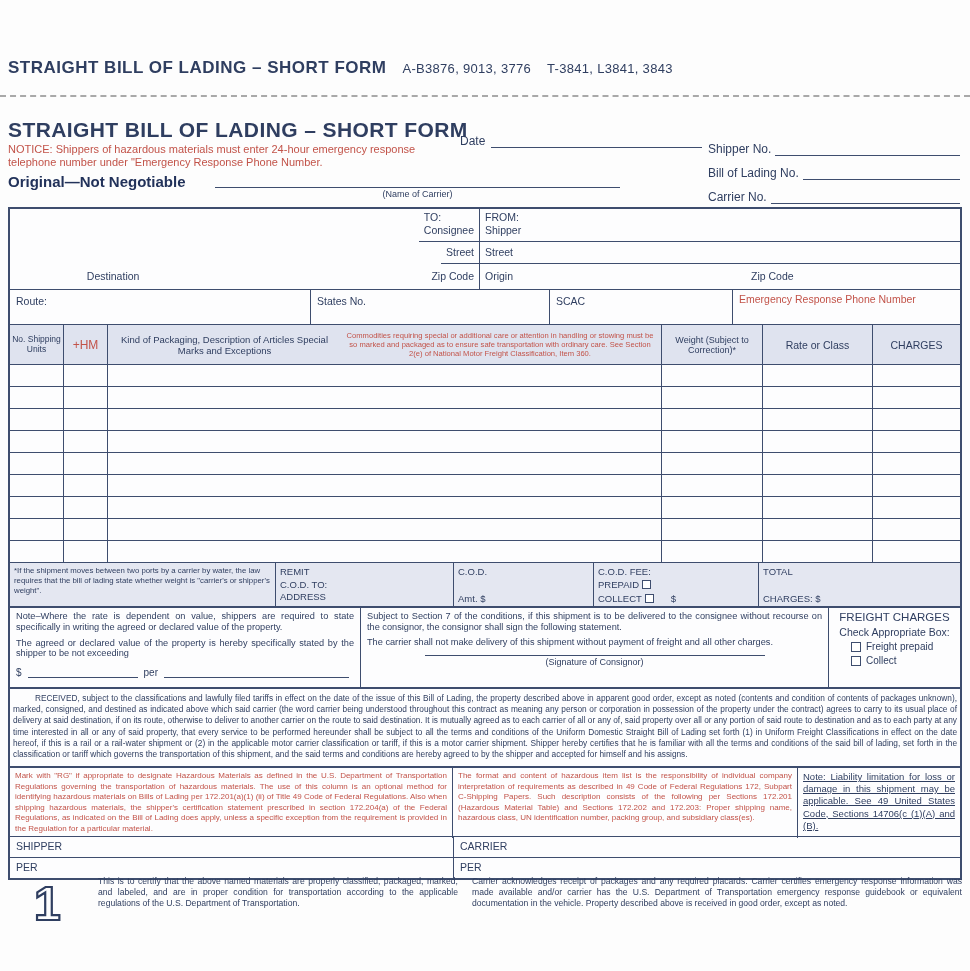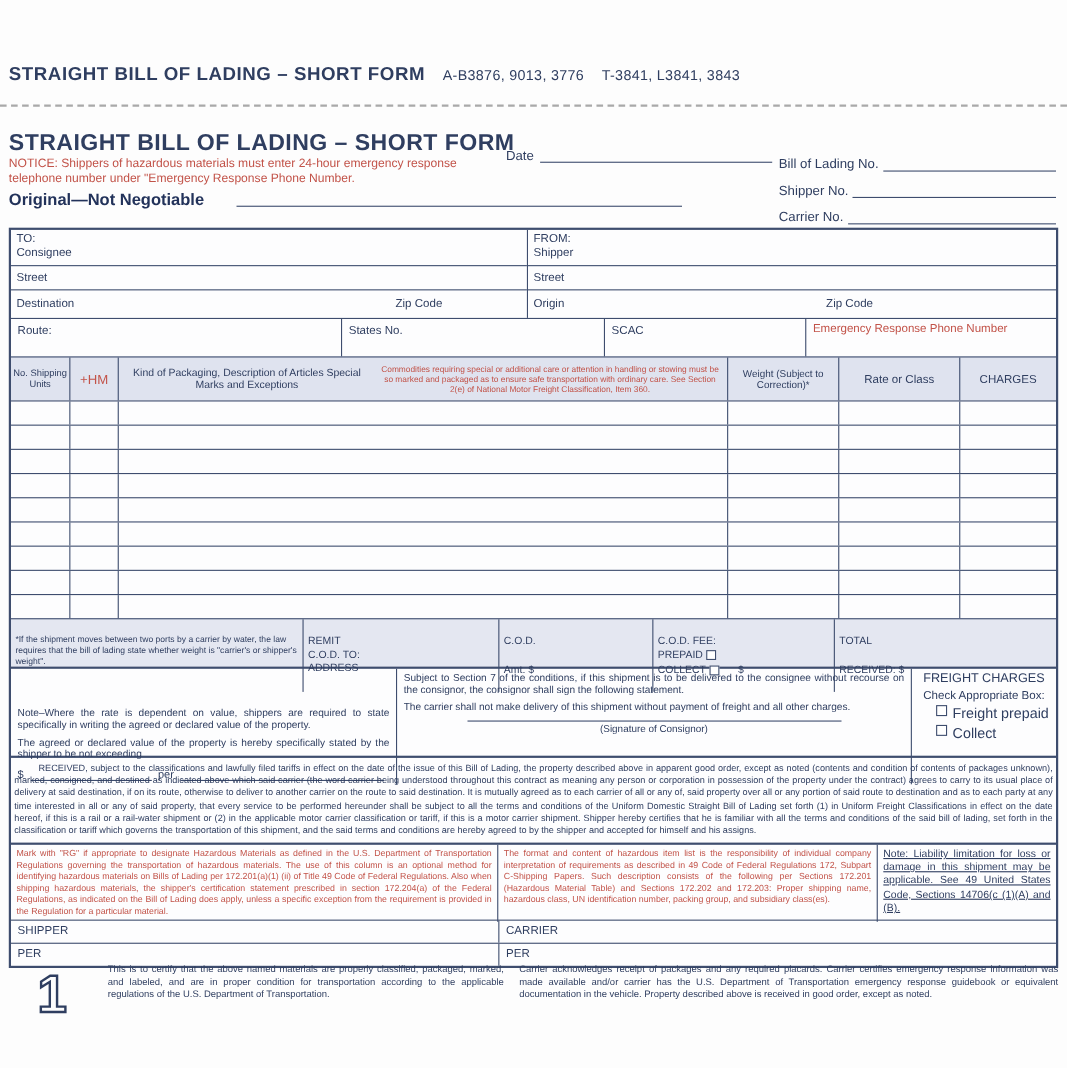--- a/index.html
+++ b/index.html
@@ -30,21 +30,21 @@
   .fill{flex:1;border-bottom:1.5px solid var(--line);min-height:12px;}
   .carrier-name{position:absolute;left:215px;top:168px;width:405px;}
   .carrier-name .fill{display:block;}
   .carrier-name-label{text-align:center;font-size:9px;margin-top:1px;}
 
   
   .box{position:absolute;left:8px;top:207px;width:954px;border:2px solid var(--line);background:#fdfdfe;}
 
   .addr{display:grid;grid-template-columns:470px 1fr;}
   .addr-half{display:flex;flex-direction:column;}
-  .addr-half.left{border-right:1.5px solid var(--line);}
+  .addr-half.left{border-right:1.5px solid var(--line);align-items:flex-end;}
   .addr-a{height:33px;padding:2px 5px;font-size:10.5px;line-height:13px;border-bottom:1.5px solid var(--line);}
   .addr-b{height:22px;padding:4px 5px 0;font-size:10.5px;border-bottom:1.5px solid var(--line);}
   .addr-c{height:25px;padding:6px 5px 0;font-size:10.5px;display:flex;}
   .zip-left{margin-left:292px;}
   .zip-right{margin-left:238px;}
 
   .route{display:grid;grid-template-columns:300px 239px 183px 1fr;border-top:1.5px solid var(--line);height:35px;font-size:10.5px;}
   .route > div{padding:5px 6px 0;border-left:1.5px solid var(--line);}
   .route > div:first-child{border-left:none;}
   .route .emerg{color:var(--red);line-height:12px;padding-top:3px;}
@@ -58,45 +58,45 @@
   .th-desc-title{width:225px;font-size:9.5px;line-height:11px;text-align:center;}
   .th-desc-note{flex:1;font-size:7.6px;line-height:9.3px;color:var(--red);text-align:center;}
   .th-weight{font-size:9px;line-height:10px;}
   .th-rate,.th-charges{font-size:10.5px;}
 
   .t-row{display:grid;grid-template-columns:53px 44px 554px 101px 110px 1fr;height:22px;border-top:1.5px solid var(--line);}
   .t-cell{border-left:1.5px solid var(--line);}
   .t-cell:first-child{border-left:none;}
 
   .codrow{display:grid;grid-template-columns:265px 178px 140px 165px 1fr;border-top:1.5px solid var(--line);height:44px;background:var(--tint);font-size:9.5px;}
-  .codrow > div{border-left:1.5px solid var(--line);padding:14px 4px;}
+  .codrow > div{border-left:1.5px solid var(--line);padding:3px 4px;}
   .codrow > div:first-child{border-left:none;}
   .cod-note{font-size:7.8px;line-height:10px;}
   .pre{white-space:pre-line;line-height:12.5px;}
   .cod-amt{display:flex;flex-direction:column;justify-content:space-between;}
   .fee-cell{display:flex;flex-direction:column;justify-content:space-between;line-height:11px;}
   .fee-line{display:flex;align-items:center;gap:3px;}
   .fee-dollar{margin-left:14px;}
   .total-cell{display:flex;flex-direction:column;justify-content:space-between;}
   .checkbox{display:inline-block;width:9px;height:9px;border:1.5px solid var(--line);background:#fff;}
 
   .valrow{display:grid;grid-template-columns:350px 468px 1fr;border-top:2px solid var(--line);height:81px;}
   .valrow > div{border-left:1.5px solid var(--line);padding:3px 6px;}
-  .valrow > div:first-child{border-left:none;margin-top:32px;}
+  .valrow > div:first-child{border-left:none;}
   .val-note p{font-size:9.2px;line-height:10.8px;margin-bottom:5px;text-align:justify;}
   .dollar-per{display:flex;align-items:flex-end;gap:6px;font-size:10px;margin-top:8px;}
   .dp-line1{width:110px;border-bottom:1.5px solid var(--line);}
   .dp-line2{width:185px;border-bottom:1.5px solid var(--line);}
   .sec7 p{font-size:9.2px;line-height:10.8px;margin-bottom:4px;text-align:justify;}
   .sig-line{width:340px;margin:8px auto 0;border-bottom:1.5px solid var(--line);}
   .sig-label{text-align:center;font-size:9px;margin-top:1px;}
   .fc{display:flex;flex-direction:column;align-items:center;gap:3px;padding-top:4px;}
   .fc-title{font-size:11.5px;}
   .fc-sub{font-size:10.5px;}
-  .fc-opt{display:flex;align-items:flex-start;gap:5px;font-size:13px;align-self:flex-start;margin-left:16px;}
+  .fc-opt{display:flex;align-items:flex-end;gap:5px;font-size:10px;align-self:flex-start;margin-left:16px;}
   .fc-opt .checkbox{width:10px;height:10px;}
 
   .received{border-top:2px solid var(--line);padding:4px 3px;font-size:8.3px;line-height:11.2px;text-align:justify;text-indent:22px;height:79px;}
 
   .hazrow{display:grid;grid-template-columns:442px 345px 1fr;border-top:2px solid var(--line);height:70px;}
   .hazrow > div{border-left:1.5px solid var(--line);padding:3px 5px;}
   .hazrow > div:first-child{border-left:none;}
   .haz-red{color:var(--red);font-size:8px;line-height:10.6px;text-align:justify;}
   .haz-note{font-size:9.5px;line-height:12.2px;text-align:justify;text-decoration:underline;}
 
@@ -125,34 +125,35 @@
   <div class="form-title">STRAIGHT BILL OF LADING – SHORT FORM</div>
   <div class="notice">NOTICE: Shippers of hazardous materials must enter 24-hour emergency response telephone number under "Emergency Response Phone Number.</div>
   <div class="original">Original—Not Negotiable</div>
 
   <div class="hdr-date">
     <span>Date</span>
     <span class="fill"></span>
   </div>
   <div class="hdr-fields">
     <div class="hdr-field">
+      <span>Shipper No.</span>
+      <span class="fill"></span>
+    </div>
+    <div class="hdr-field">
       <span>Bill of Lading No.</span>
-      <span class="fill"></span>
-    </div>
-    <div class="hdr-field">
-      <span>Shipper No.</span>
       <span class="fill"></span>
     </div>
     <div class="hdr-field">
       <span>Carrier No.</span>
       <span class="fill"></span>
     </div>
   </div>
   <div class="carrier-name">
     <span class="fill" style="height:20px;"></span>
+    <div class="carrier-name-label">(Name of Carrier)</div>
   </div>
 
   <div class="box">
 
     <div class="addr">
       <div class="addr-half left">
         <div class="addr-a">
           <div>TO:</div>
           <div>Consignee</div>
         </div>
@@ -289,21 +290,21 @@
           <span class="checkbox"></span>
         </span>
         <span class="fee-line">
           <span>COLLECT</span>
           <span class="checkbox"></span>
           <span class="fee-dollar">$</span>
         </span>
       </div>
       <div class="total-cell">
         <span>TOTAL</span>
-        <span>RECEIVED:  $</span>
+        <span>CHARGES:  $</span>
       </div>
     </div>
 
     <div class="valrow">
       <div class="val-note">
         <p>Note–Where the rate is dependent on value, shippers are required to state specifically in writing the agreed or declared value of the property.</p>
         <p>The agreed or declared value of the property is hereby specifically stated by the shipper to be not exceeding</p>
         <div class="dollar-per">
           <span>$</span>
           <span class="dp-line1"></span>

